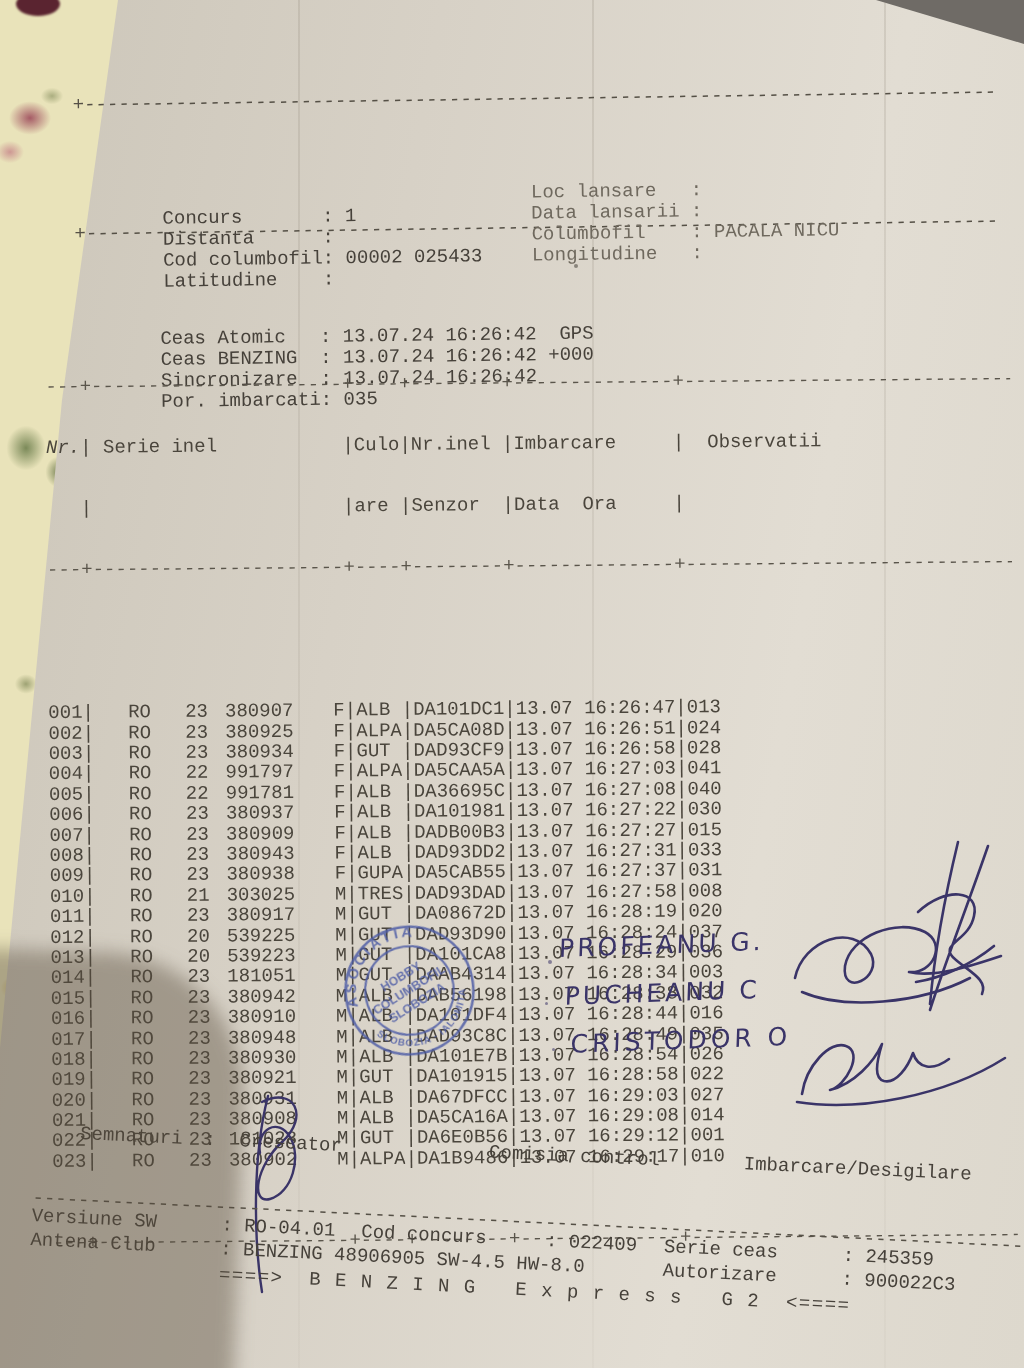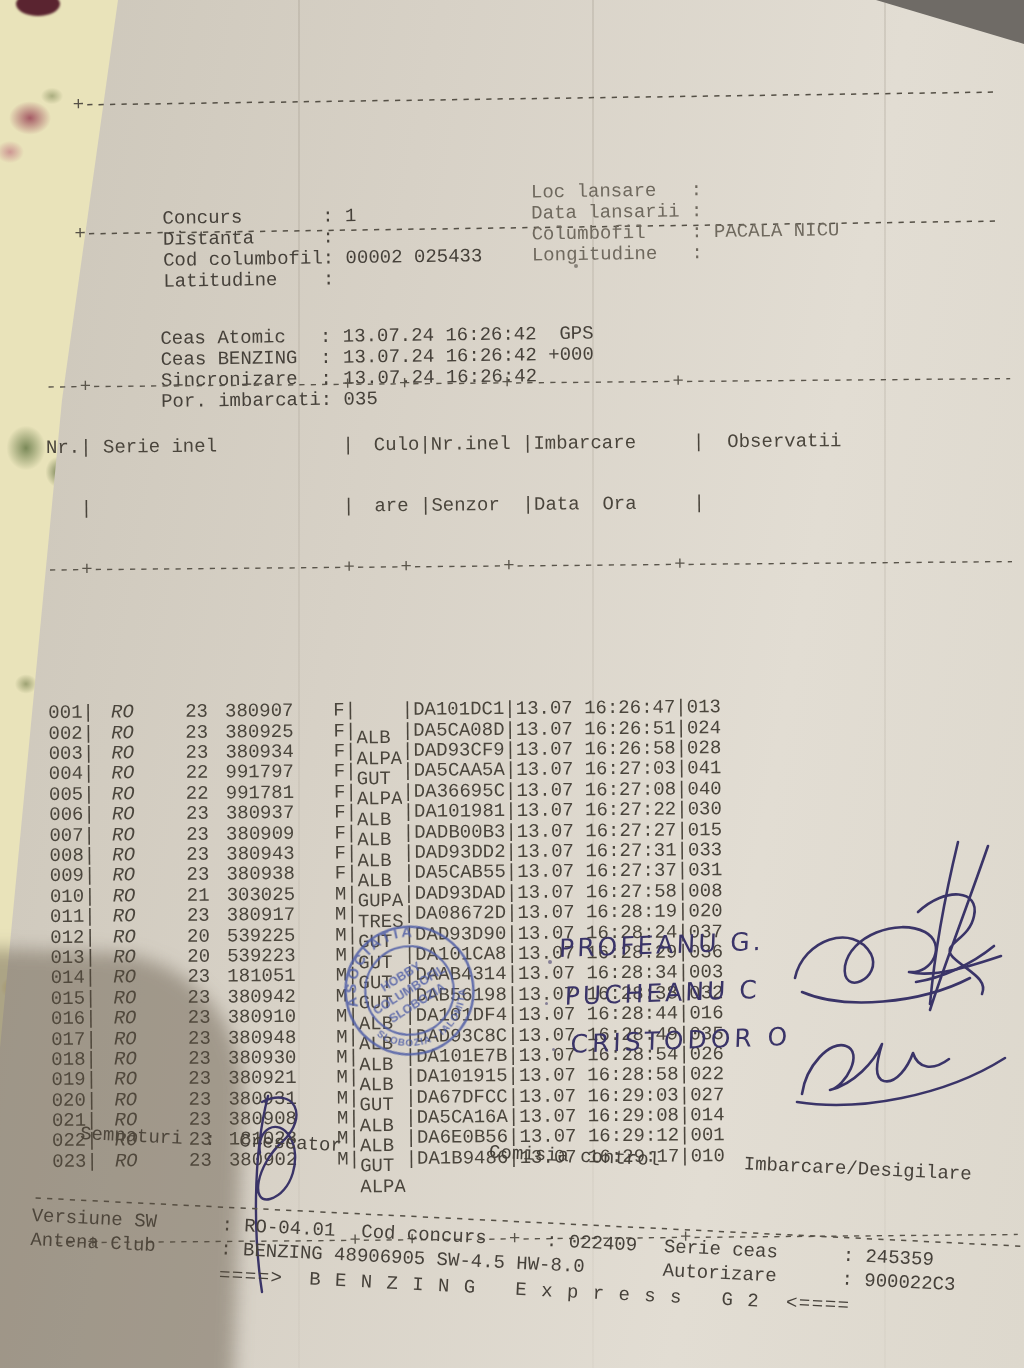--- a/index.html
+++ b/index.html
@@ -47,30 +47,30 @@
   .ilbl{display:inline-block;width:14ch;white-space:pre;}
   .rcol{position:absolute;left:460px;top:0;color:#6f695e;}
   .clock{position:absolute;left:68px;top:246px;transform:rotate(-0.7deg);transform-origin:top left;}
 
   
   .table{position:absolute;left:45px;top:336px;width:965px;line-height:20.4px;overflow:hidden;
     transform:rotate(-0.5deg);transform-origin:top left;color:#4a453c;}
   .table .rule{white-space:pre;overflow:hidden;height:20.4px;color:#5a554b;}
   .trow{height:20.4px;white-space:pre;}
   .nr{width:3ch;text-align:right;}
-  .ctry{width:5ch;text-align:center;font-style:italic;}
+  .ctry{width:5ch;text-align:right;}
   .yr{width:5ch;text-align:right;}
   .ring{width:9ch;text-align:center;}
   .sx{width:3ch;text-align:right;}
-  .clr{width:4ch;margin-top:28px;}
+  .clr{width:4ch;}
   .snz{width:8ch;}
   .dt{width:6ch;}
   .tm{width:8ch;}
   .obs{width:4ch;}
-  .h-nr{width:3ch;} .h-serie{width:22ch;} .h-clr{width:4ch;margin-left:20px;}
+  .h-nr{width:3ch;font-style:italic;} .h-serie{width:22ch;} .h-clr{width:4ch;}
   .h-snz{width:8ch;} .h-imb{width:14ch;} .h-obs{width:24ch;}
 
   
   .stamp{position:absolute;left:322px;top:903px;width:175px;height:175px;
     transform:rotate(-8deg);opacity:.82;filter:blur(.4px);}
   .stamp text{fill:#4d5ca6;font-family:"Liberation Sans",sans-serif;font-weight:bold;}
   .stamp circle{stroke:#4d5ca6;fill:none;}
 
   
   .names{position:absolute;left:558px;top:934px;transform:rotate(-2deg);transform-origin:top left;

